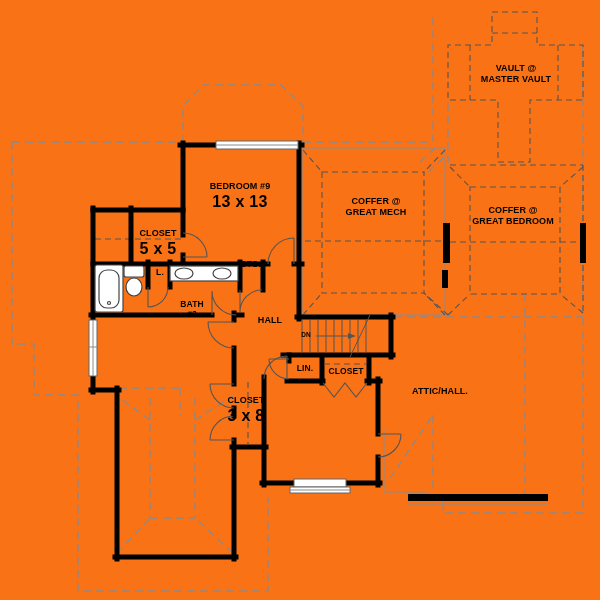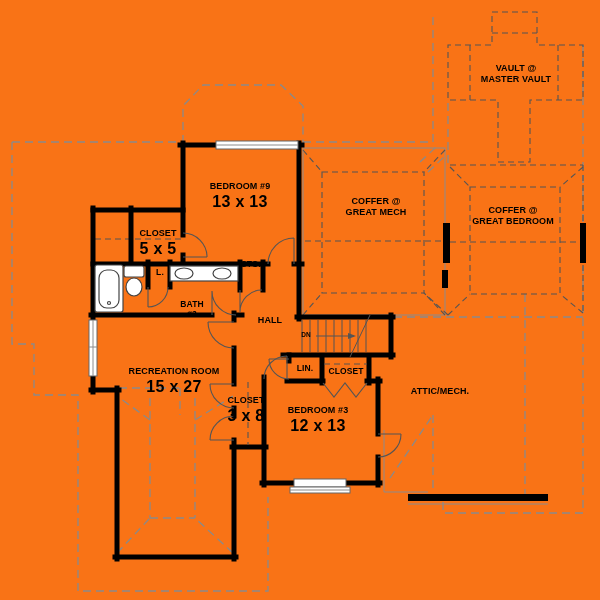--- a/index.html
+++ b/index.html
@@ -229,31 +229,23 @@
   </div>
 
   <div class="lbl sm" style="left:305px;top:368px;text-align:center;">
     <div>LIN.</div>
   </div>
 
   <div class="lbl sm" style="left:346px;top:371px;">
     <div>CLOSET</div>
   </div>
 
-  <div class="lbl" style="left:174px;top:381px;">
-    <div>RECREATION ROOM</div>
-    <div class="dim">15 x 27</div>
-  </div>
 
   <div class="lbl" style="left:246px;top:410px;">
     <div>CLOSET</div>
     <div class="dim">3 x 8</div>
   </div>
 
-  <div class="lbl" style="left:318px;top:420px;">
-    <div>BEDROOM #3</div>
-    <div class="dim">12 x 13</div>
-  </div>
 
   <div class="lbl" style="left:440px;top:391px;">
-    <div>ATTIC/MECH.</div>
+    <div>ATTIC/HALL.</div>
   </div>
 </div>
 
 </body></html>

